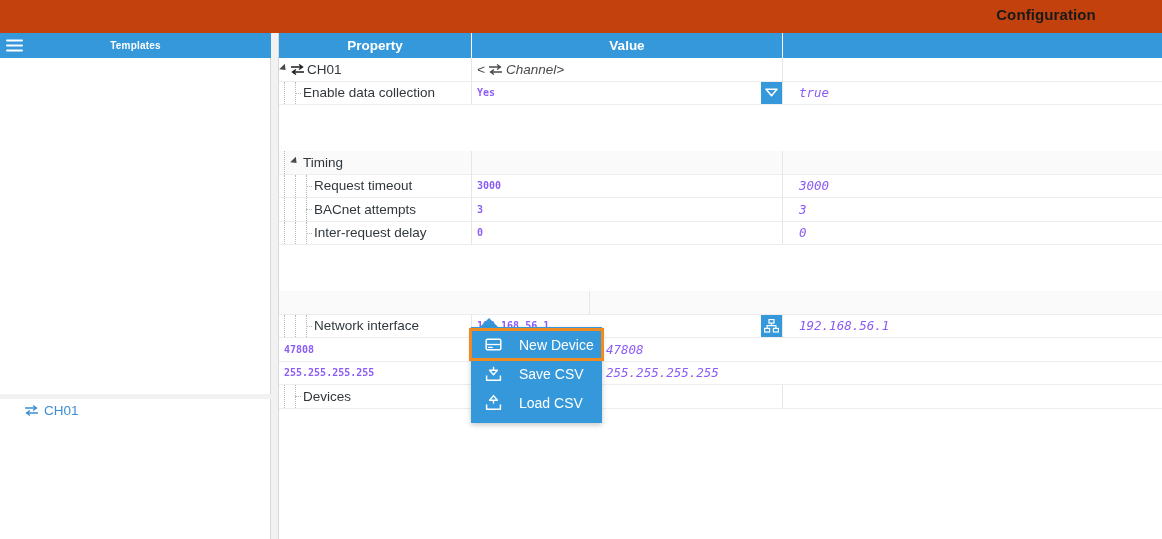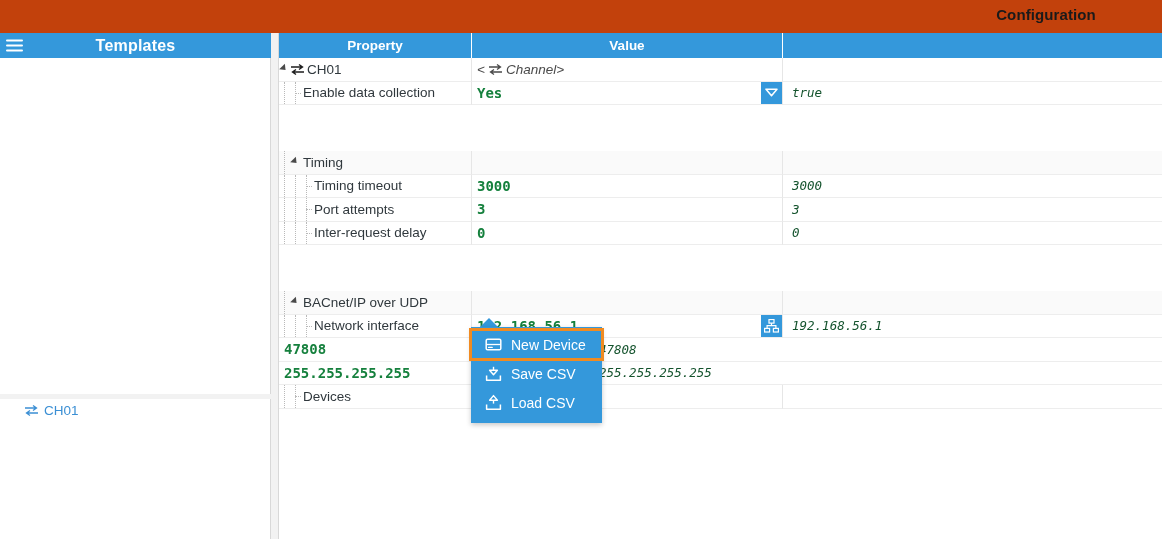--- a/index.html
+++ b/index.html
@@ -35,21 +35,21 @@
   }
   .hamburger {
     position: absolute; left: 6px; top: 50%; transform: translateY(-50%);
     width: 17px; height: 13px;
     display: flex; flex-direction: column; justify-content: space-between;
     cursor: pointer;
   }
   .hamburger span { display: block; height: 2.4px; background: #fff; border-radius: 1px; }
   .panel-title {
     width: 100%; text-align: center;
-    font-size: 16px; font-weight: bold; color: #ffffff;
+    font-size: 10px; font-weight: bold; color: #ffffff;
     letter-spacing: .2px;
   }
   .panel-body { background: #ffffff; width: 100%; }
   #templates-panel { position: absolute; left: 0; top: 0; width: 271px; height: 361px; }
   #templates-panel .panel-body { height: 336px; border-right: 1px solid #d8d8d8; }
   #model-panel { position: absolute; left: 0; top: 366px; width: 271px; height: 173px; }
   #model-panel .panel-body { height: 148px; border-right: 1px solid #d8d8d8; }
   .splitter-h {
     position: absolute; left: 0; top: 361px; width: 271px; height: 5px;
     background: #f2f2f2; cursor: row-resize;
@@ -97,30 +97,30 @@
     border-right: 1px solid #e6e6e6; border-bottom: 1px solid #ededed;
     display: flex; align-items: center;
     font-size: 13.5px; color: #30383d;
     overflow: hidden; white-space: nowrap;
   }
   .cell-val {
     width: 311px; position: relative;
     border-right: 1px solid #e6e6e6; border-bottom: 1px solid #ededed;
     display: flex; align-items: center;
     font-family: "DejaVu Sans Mono", monospace;
-    font-size: 14px; font-weight: bold; color: #15803d;
+    font-size: 10px; font-weight: bold; color: #8b5cf6;
     padding-left: 5px; overflow: hidden; white-space: nowrap;
   }
   .cell-def {
     flex: 1; position: relative;
     border-bottom: 1px solid #ededed;
     display: flex; align-items: center;
     font-family: "DejaVu Sans Mono", monospace;
-    font-size: 12.5px; font-style: italic; color: #14532d;
-    padding-left: 9px; overflow: hidden; white-space: nowrap;
+    font-size: 12.5px; font-style: italic; color: #8b5cf6;
+    padding-left: 16px; overflow: hidden; white-space: nowrap;
   }
   .cell-val.channel {
     font-family: "Liberation Sans", sans-serif; font-weight: normal;
     font-style: italic; font-size: 13.5px; color: #4a4a4a;
     gap: 2px;
   }
   .expander {
     width: 11px; height: 100%; display: flex; align-items: center; justify-content: center;
     cursor: pointer; flex: 0 0 11px;
   }
@@ -163,21 +163,21 @@
     position: absolute; left: 9px; top: 0; width: 0; height: 0;
     border-left: 9px solid transparent; border-right: 9px solid transparent;
     border-bottom: 9px solid #3498db;
   }
   .menu {
     position: absolute; left: 0; top: 9px; width: 131px;
     background: #3498db; padding: 3px 0 6px 0;
     box-shadow: 0 2px 5px rgba(0,0,0,.22);
   }
   .menu-item {
-    display: flex; align-items: center; gap: 9px;
+    display: flex; align-items: center; gap: 17px;
     height: 29px; padding-left: 14px;
     color: #ffffff; font-size: 14px; cursor: pointer;
     position: relative;
   }
   .menu-item.selected {
     outline: 3px solid #f08b22;
     outline-offset: -1px;
     background: #3498db;
     z-index: 2;
   }
@@ -293,35 +293,35 @@
           </div>
           <div class="cell-def">
             <span></span>
           </div>
         </div>
         <div class="row plain">
           <div class="cell-prop">
             <span class="guide"></span>
             <span class="guide"></span>
             <span class="guide elbow"></span>
-            <span class="prop-label">Timing timeout</span>
+            <span class="prop-label">Request timeout</span>
           </div>
           <div class="cell-val">
             <span>3000</span>
           </div>
           <div class="cell-def">
             <span>3000</span>
           </div>
         </div>
         <div class="row plain">
           <div class="cell-prop">
             <span class="guide"></span>
             <span class="guide"></span>
             <span class="guide elbow"></span>
-            <span class="prop-label">Port attempts</span>
+            <span class="prop-label">BACnet attempts</span>
           </div>
           <div class="cell-val">
             <span>3</span>
           </div>
           <div class="cell-def">
             <span>3</span>
           </div>
         </div>
         <div class="row plain">
           <div class="cell-prop">
@@ -331,27 +331,20 @@
             <span class="prop-label">Inter-request delay</span>
           </div>
           <div class="cell-val">
             <span>0</span>
           </div>
           <div class="cell-def">
             <span>0</span>
           </div>
         </div>
         <div class="row alt">
-          <div class="cell-prop">
-            <span class="guide"></span>
-            <span class="expander">
-              <span class="tri"></span>
-            </span>
-            <span class="prop-label">BACnet/IP over UDP</span>
-          </div>
           <div class="cell-val">
             <span></span>
           </div>
           <div class="cell-def">
             <span></span>
           </div>
         </div>
         <div class="row plain">
           <div class="cell-prop">
             <span class="guide"></span>

